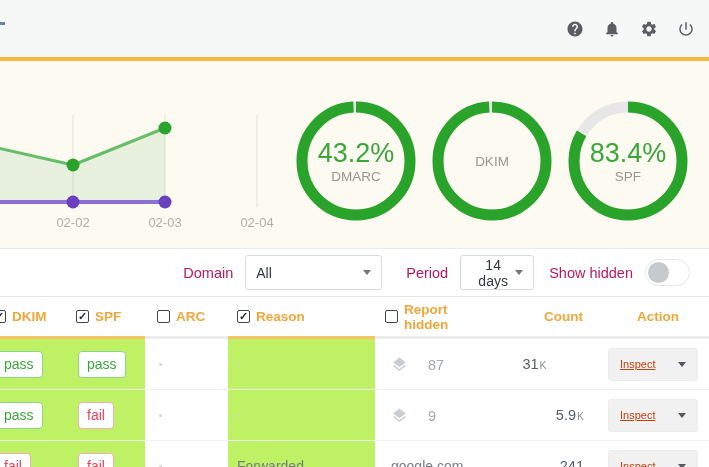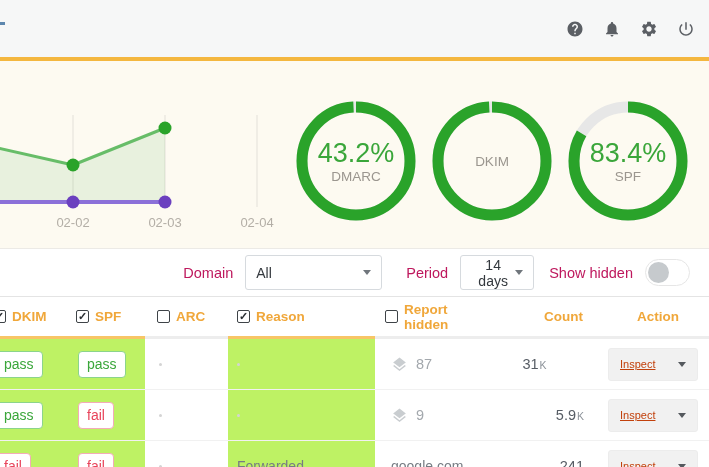--- a/index.html
+++ b/index.html
@@ -46,21 +46,21 @@
   .th.hl{border-bottom-color:#f7c566;}
   .td{height:51px;box-sizing:border-box;border-bottom:1px solid #f1f1f1;display:flex;align-items:center;}
   .td.hl{background:#bef264;}
   .cbx{width:13px;height:13px;box-sizing:border-box;border:1.5px solid #3e4347;border-radius:2px;background:#fff;
     display:flex;align-items:center;justify-content:center;font-size:11px;line-height:11px;color:#2b2f33;cursor:pointer;flex:0 0 auto;}
   .badge{display:inline-block;padding:4px 8px;border-radius:4px;font-size:14px;line-height:17px;background:#fff;border:1px solid;}
   .badge.pass{color:#3aa63a;border-color:#8bd48b;}
   .badge.fail{color:#e8435a;border-color:#f3abb8;}
   .cell-dot{width:3px;height:3px;border-radius:50%;background:#d4d4d4;}
   .muted-text{font-size:14px;color:#767c83;}
-  .origin{display:flex;align-items:center;gap:8px;}
+  .origin{display:flex;align-items:flex-end;gap:20px;}
   .origin svg{width:17px;height:17px;fill:#c9cdd0;display:block;}
   .origin-num{font-size:14.5px;color:#a3a8ad;}
   .count{font-size:14.5px;color:#565c64;}
   .count .k{font-size:10.5px;color:#8d939a;margin-left:1px;}
   .inspect{width:90px;height:33px;box-sizing:border-box;margin-left:18px;background:#f1f1f1;border:1px solid #ececec;
     border-radius:3px;display:flex;align-items:center;justify-content:space-between;padding:0 11px;cursor:pointer;}
   .inspect-label{font-size:11px;color:#c2410c;text-decoration:underline;}
   .inspect .caret-down{border-top-color:#55595e;border-left-width:4px;border-right-width:4px;}
 </style>
 </head>

